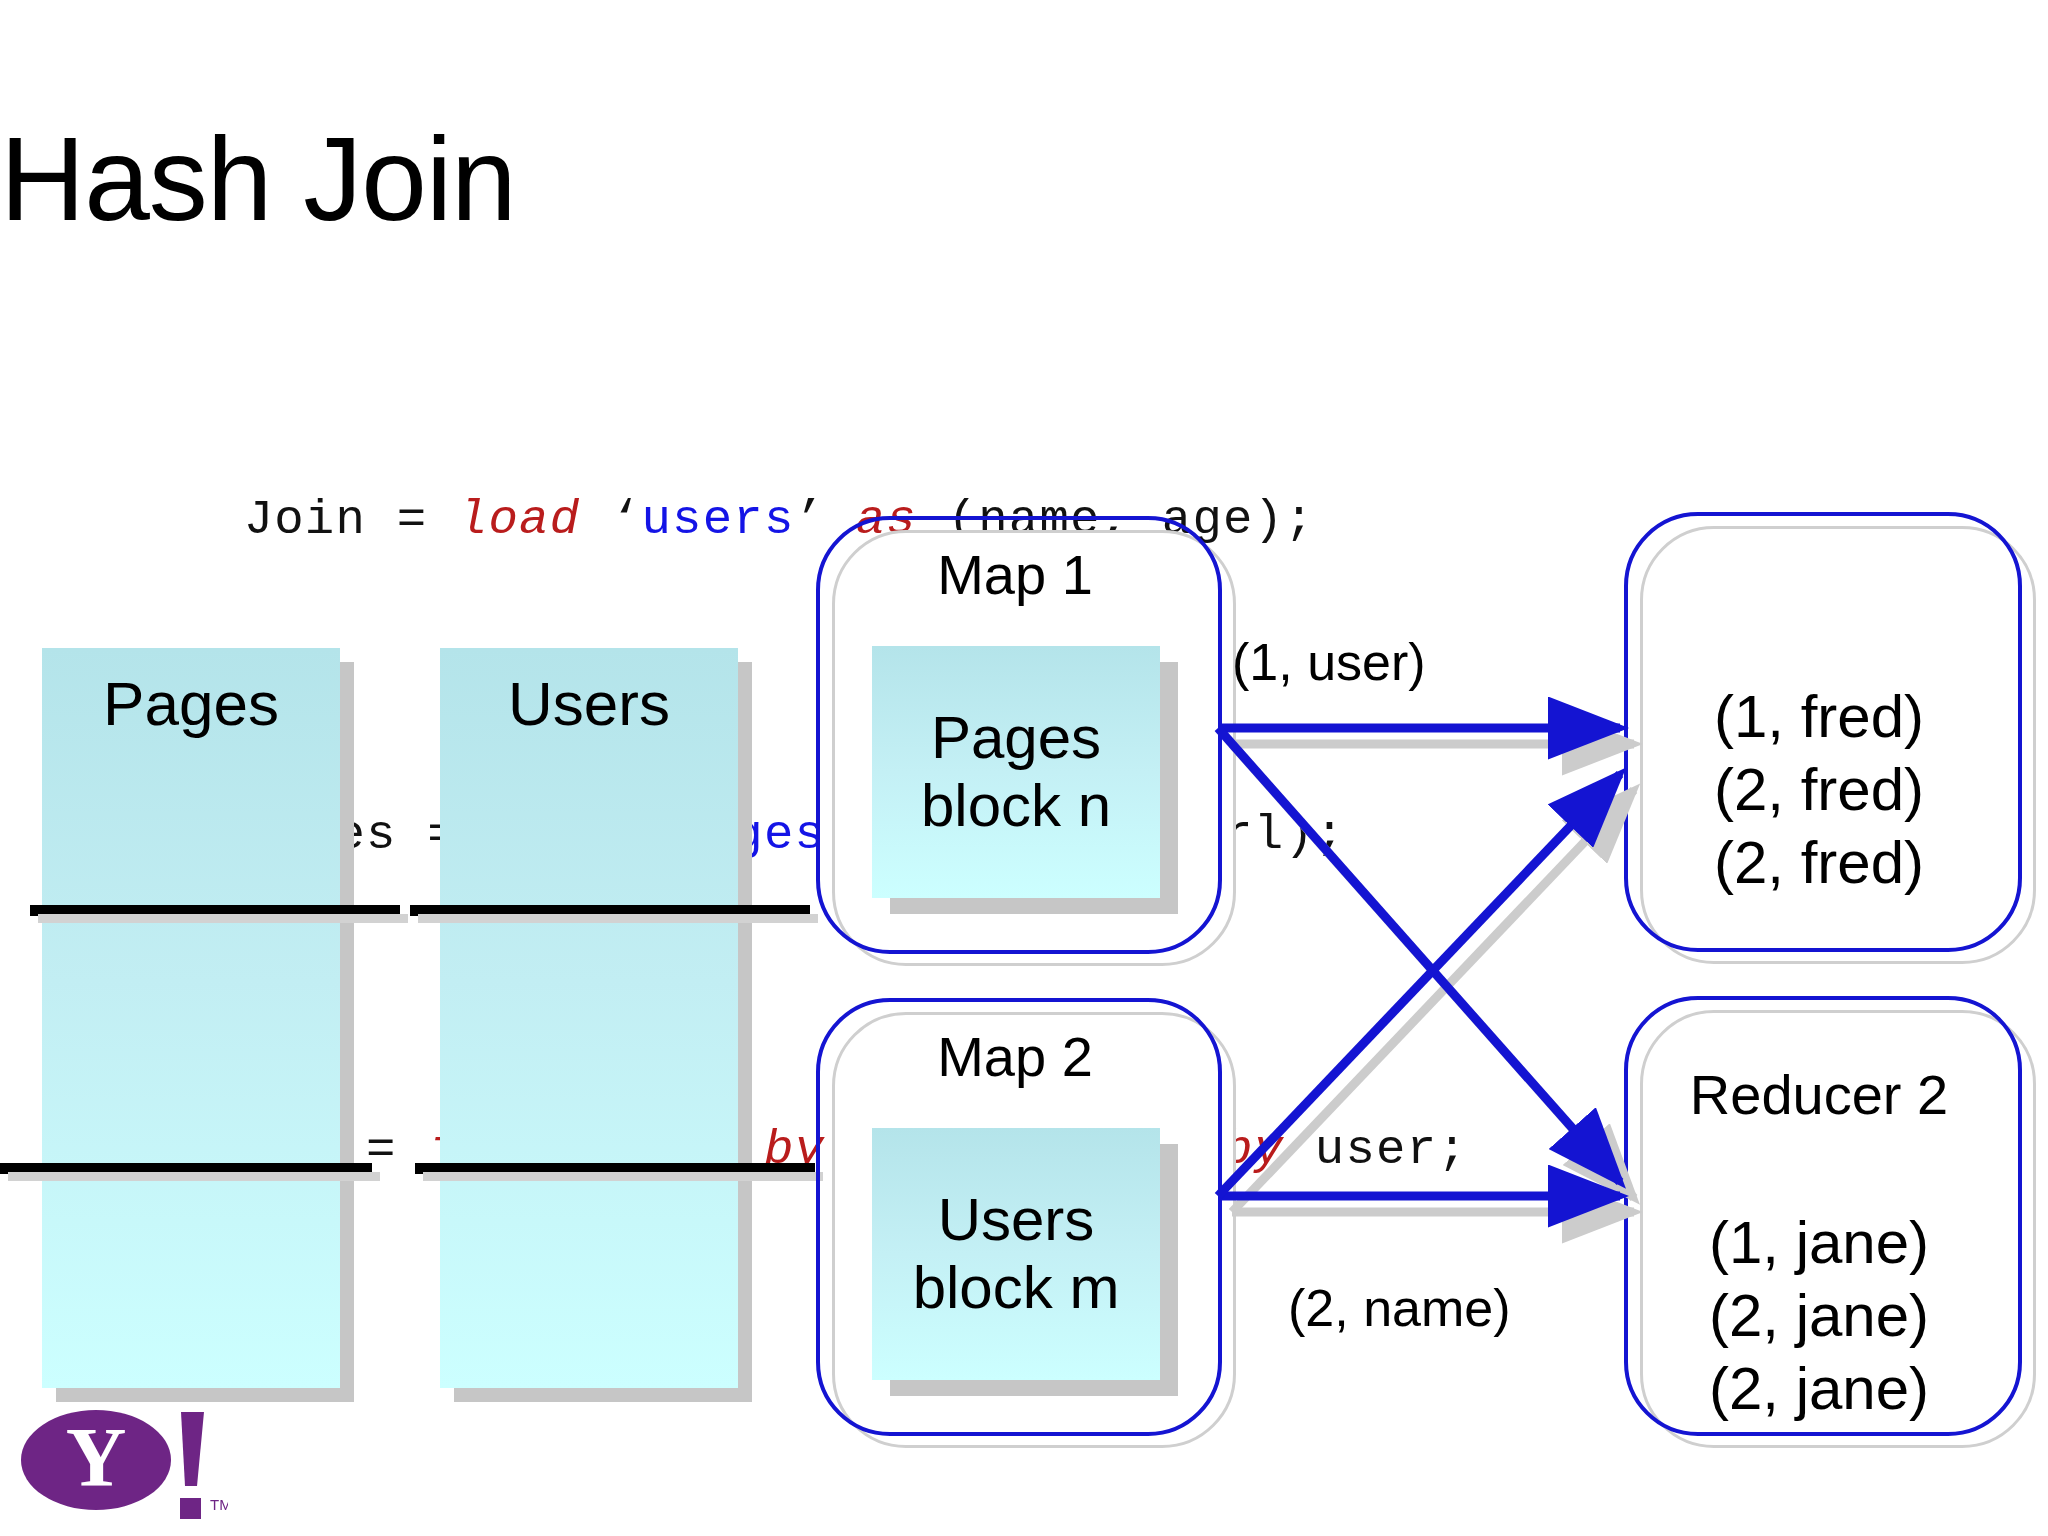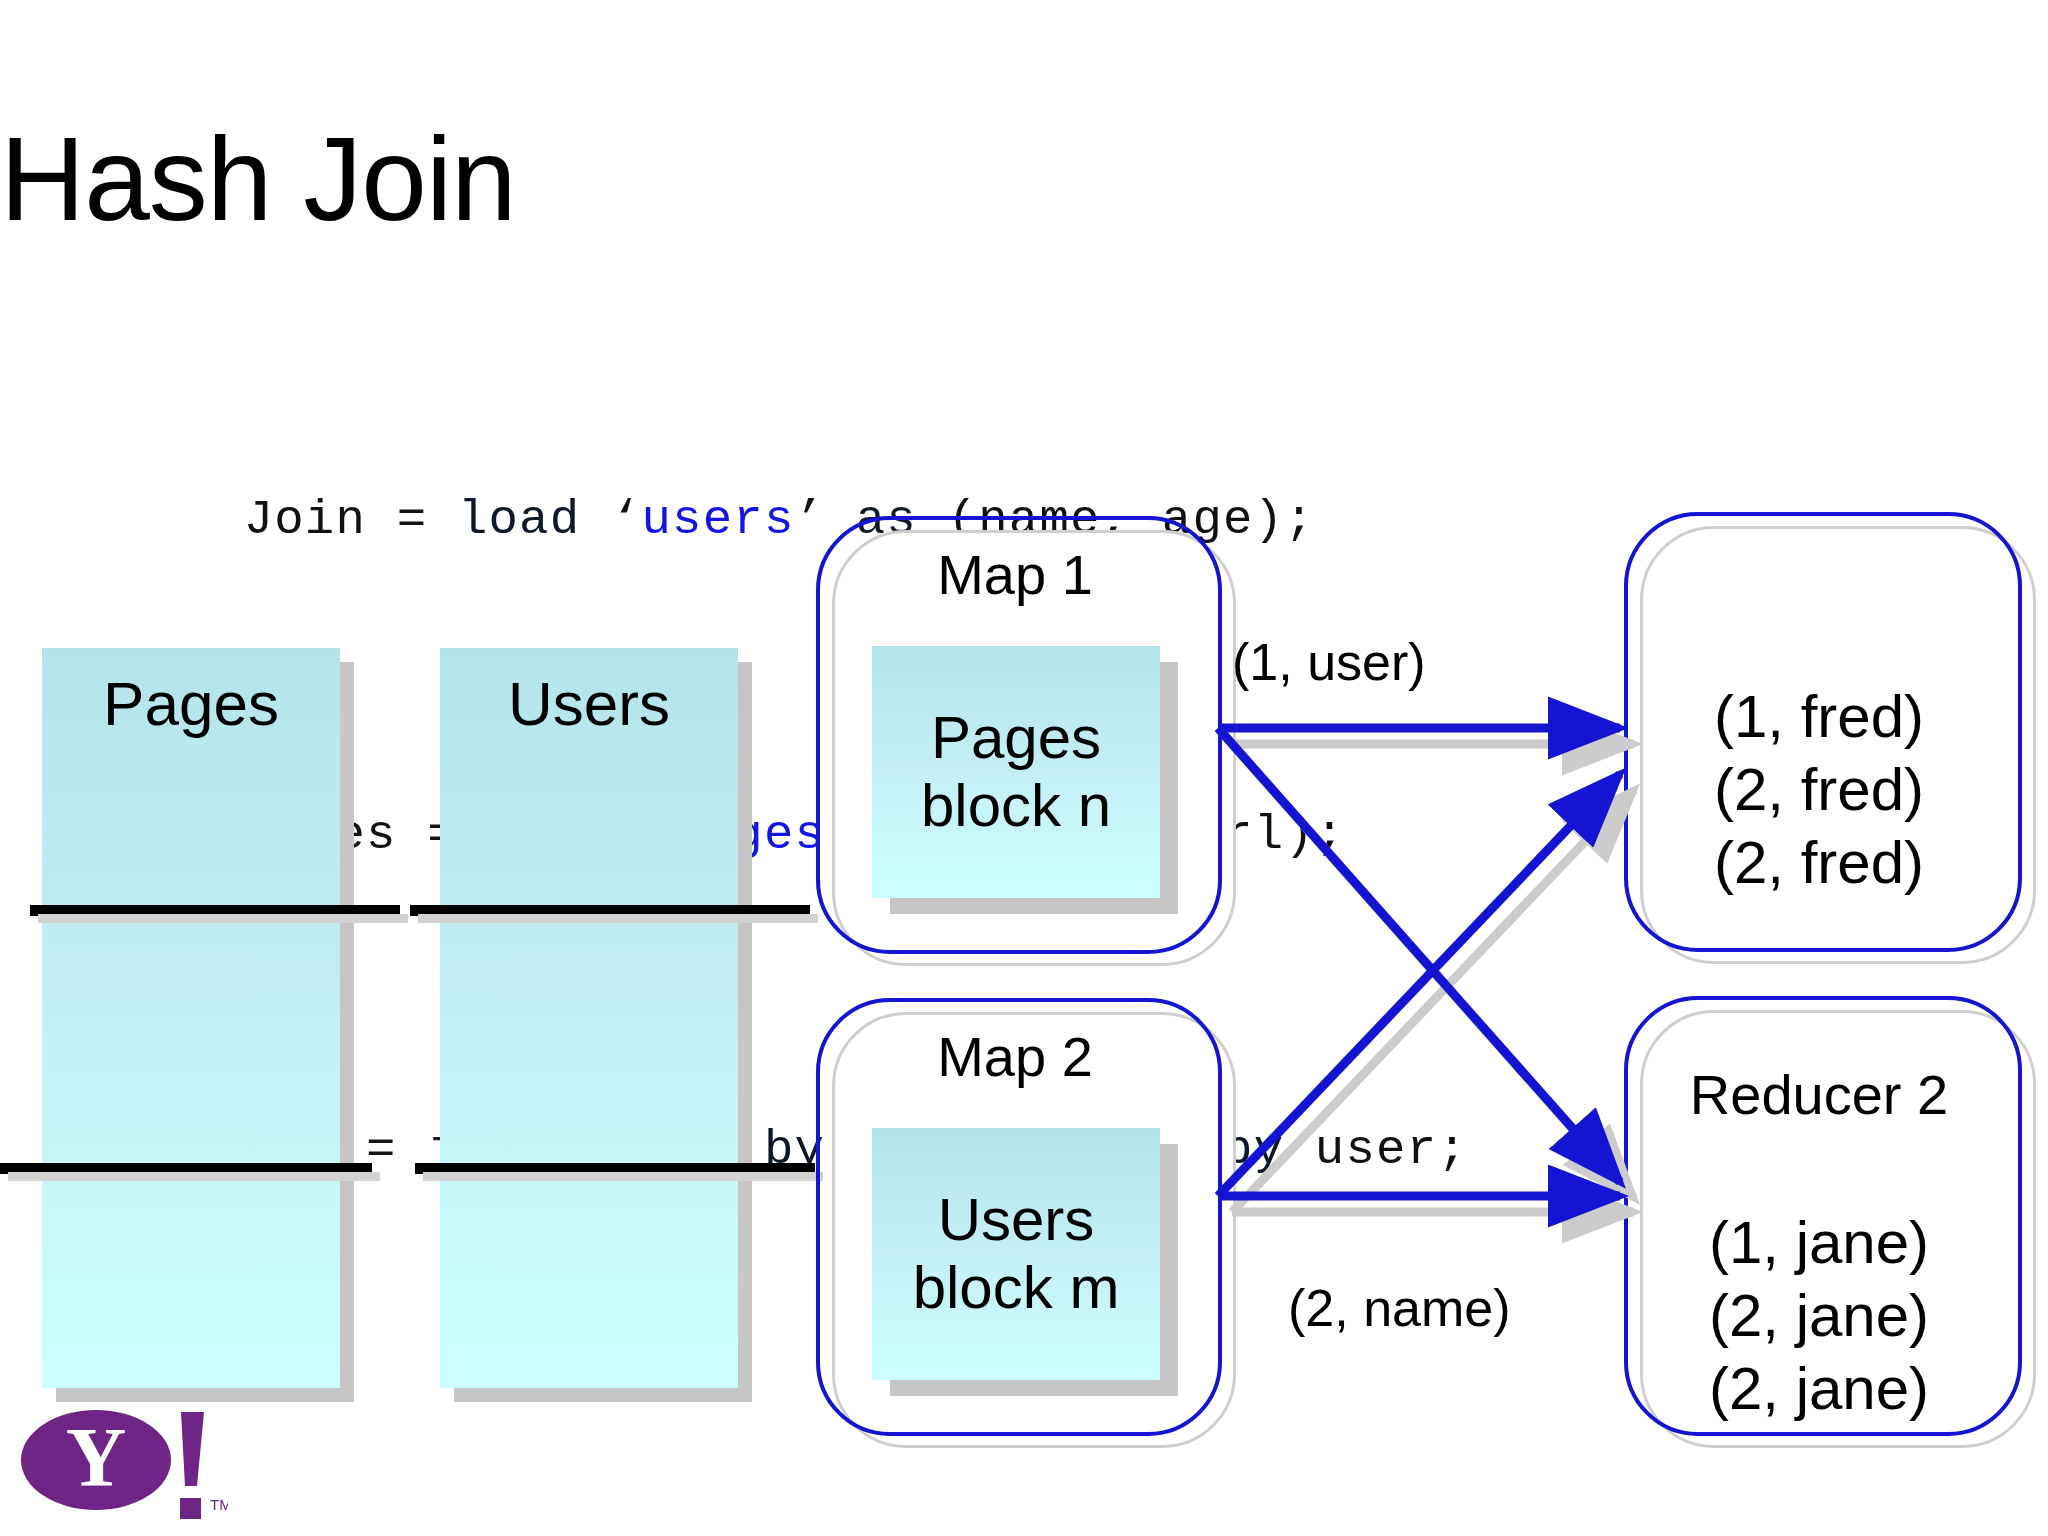--- a/index.html
+++ b/index.html
@@ -14,21 +14,21 @@
     letter-spacing:-1px;
   }
 
   
   .code{
     position:absolute;left:60px;top:300px;
     font-family:"Liberation Mono","DejaVu Sans Mono",monospace;
     font-size:49px;line-height:63px;color:#111;white-space:pre;
     letter-spacing:1.2px;
   }
-  .code .kw{color:#0f172a;}
+  .code .kw{color:#b91c1c;font-style:italic;}
   .code .str{color:#1414e6;}
 
   
   .stack{position:absolute;}
   .stack .shadow{
     position:absolute;left:14px;top:14px;width:100%;height:100%;
     background:#c6c6c6;
   }
   .stack .face{
     position:absolute;left:0;top:0;width:100%;height:100%;

